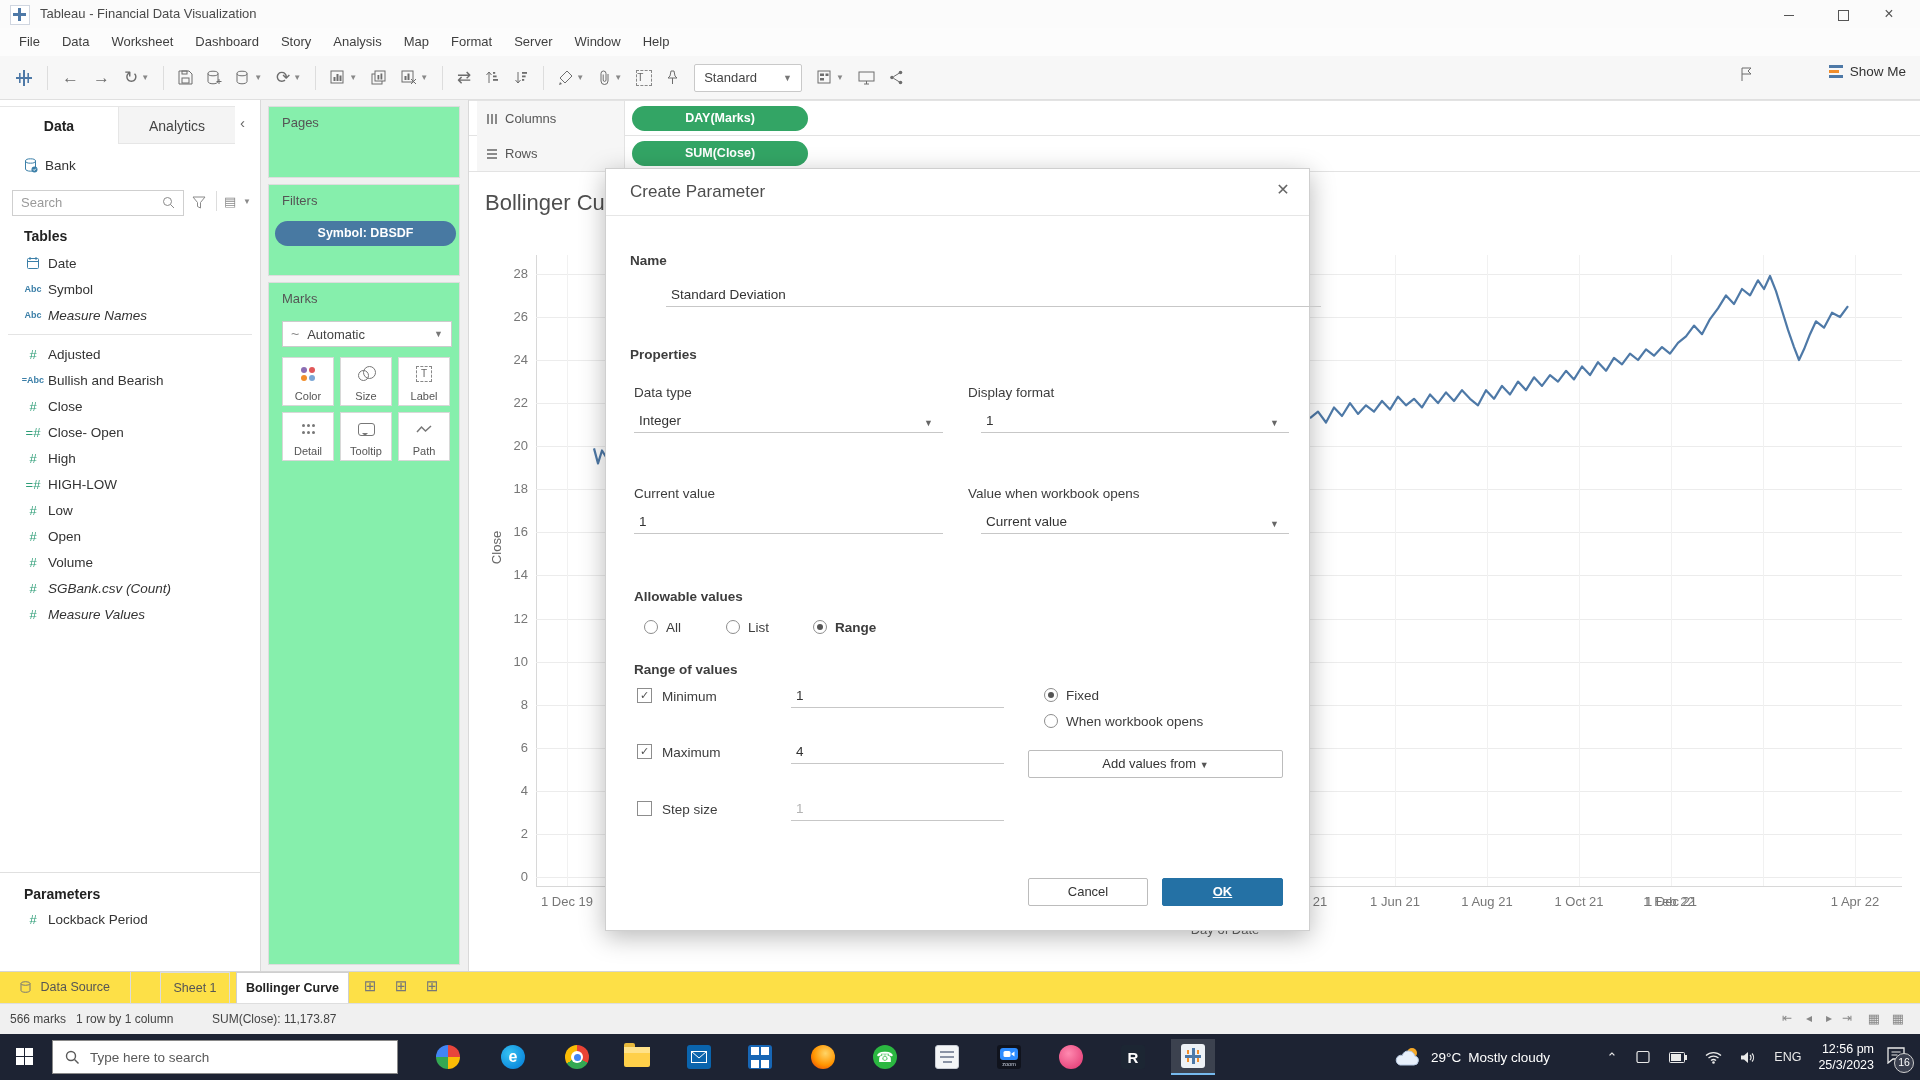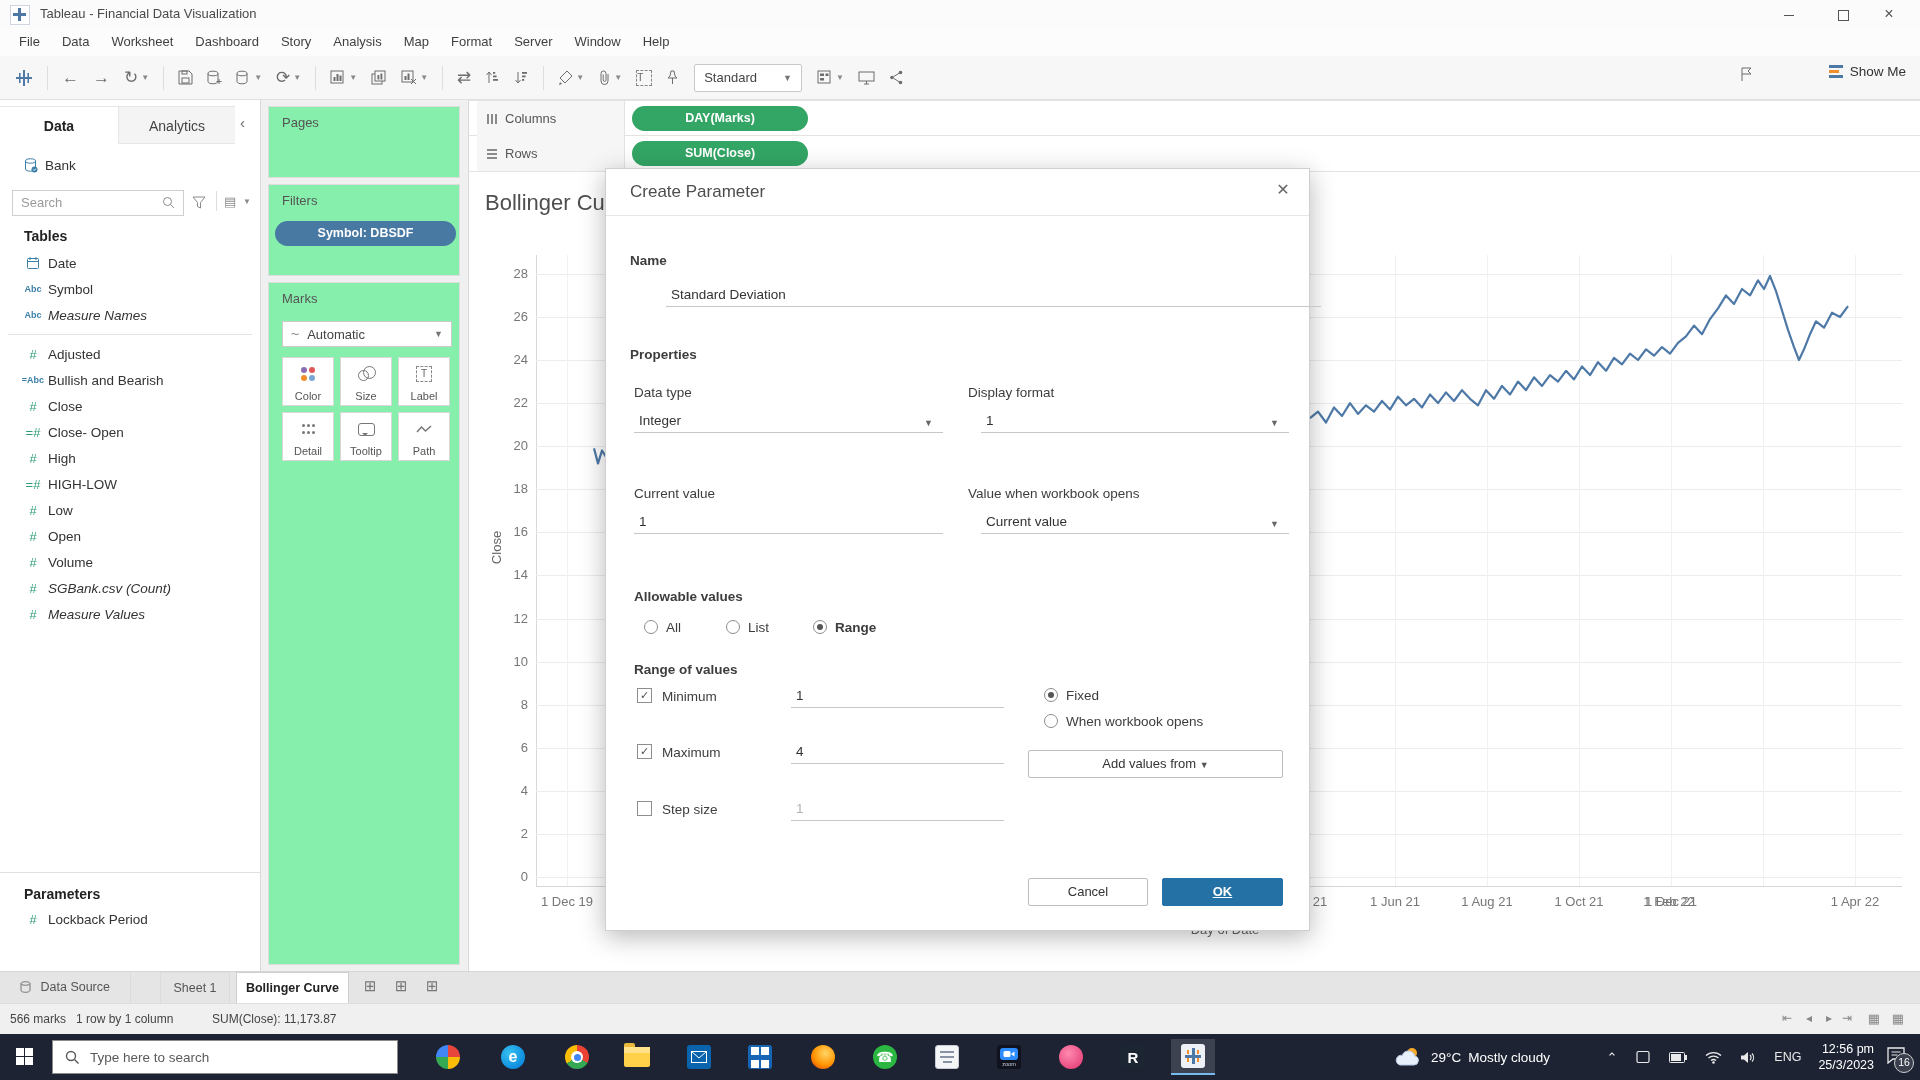--- a/index.html
+++ b/index.html
@@ -103,21 +103,21 @@
   .dlg-l{color:#3d3d3d;font-size:13.5px;position:absolute;}
   .uinput{position:absolute;border-bottom:1px solid #c7c7c7;font-size:13.5px;color:#333;padding:0 0 4px 5px;}
   .uinput .ph{color:#b3b3b3;}
   .ddcaret{position:absolute;font-size:9px;color:#666;}
   .radio{position:absolute;width:14px;height:14px;border:1.5px solid #8d8d8d;border-radius:50%;box-sizing:border-box;background:#fff;}
   .radio.sel:after{content:"";position:absolute;left:2.5px;top:2.5px;width:6px;height:6px;border-radius:50%;background:#555;}
   .cbox{position:absolute;width:15px;height:15px;border:1px solid #8d8d8d;box-sizing:border-box;background:#fff;text-align:center;line-height:13px;font-size:11px;color:#4f4f4f;}
   .btn{position:absolute;border:1px solid #bcbcbc;background:#fff;color:#333;font-size:13px;text-align:center;box-sizing:border-box;border-radius:2px;}
   #btn-ok{background:#2471a5;border-color:#2471a5;color:#fff;font-weight:bold;}
   
-  #tabbar{position:absolute;left:0;top:971px;width:1920px;height:32px;background:#e5e5e5;border-top:1px solid #d5d5d5;box-sizing:border-box;}
+  #tabbar{position:absolute;left:0;top:971px;width:1920px;height:32px;background:#fde047;border-top:1px solid #d5d5d5;box-sizing:border-box;}
   .stab{position:absolute;top:0;height:31px;line-height:31px;font-size:12.5px;color:#555;text-align:center;box-sizing:border-box;}
   #tab-ds{left:0;width:131px;border-right:1px solid #dcdcdc;}
   #tab-s1{left:160px;width:70px;border:1px solid #dcdcdc;border-bottom:none;}
   #tab-bc{left:236px;width:113px;background:#fff;font-weight:bold;color:#222;border:1px solid #cfcfcf;border-bottom:none;}
   .newtab{position:absolute;top:5px;width:24px;height:22px;color:#777;font-size:15px;text-align:center;}
   
   #statusbar{position:absolute;left:0;top:1003px;width:1920px;height:31px;background:#f0f0f0;border-top:1px solid #dedede;box-sizing:border-box;font-size:12px;color:#444;}
   #statusbar .st{position:absolute;top:8px;}
   .pager{position:absolute;top:7px;color:#888;font-size:12px;}
   

